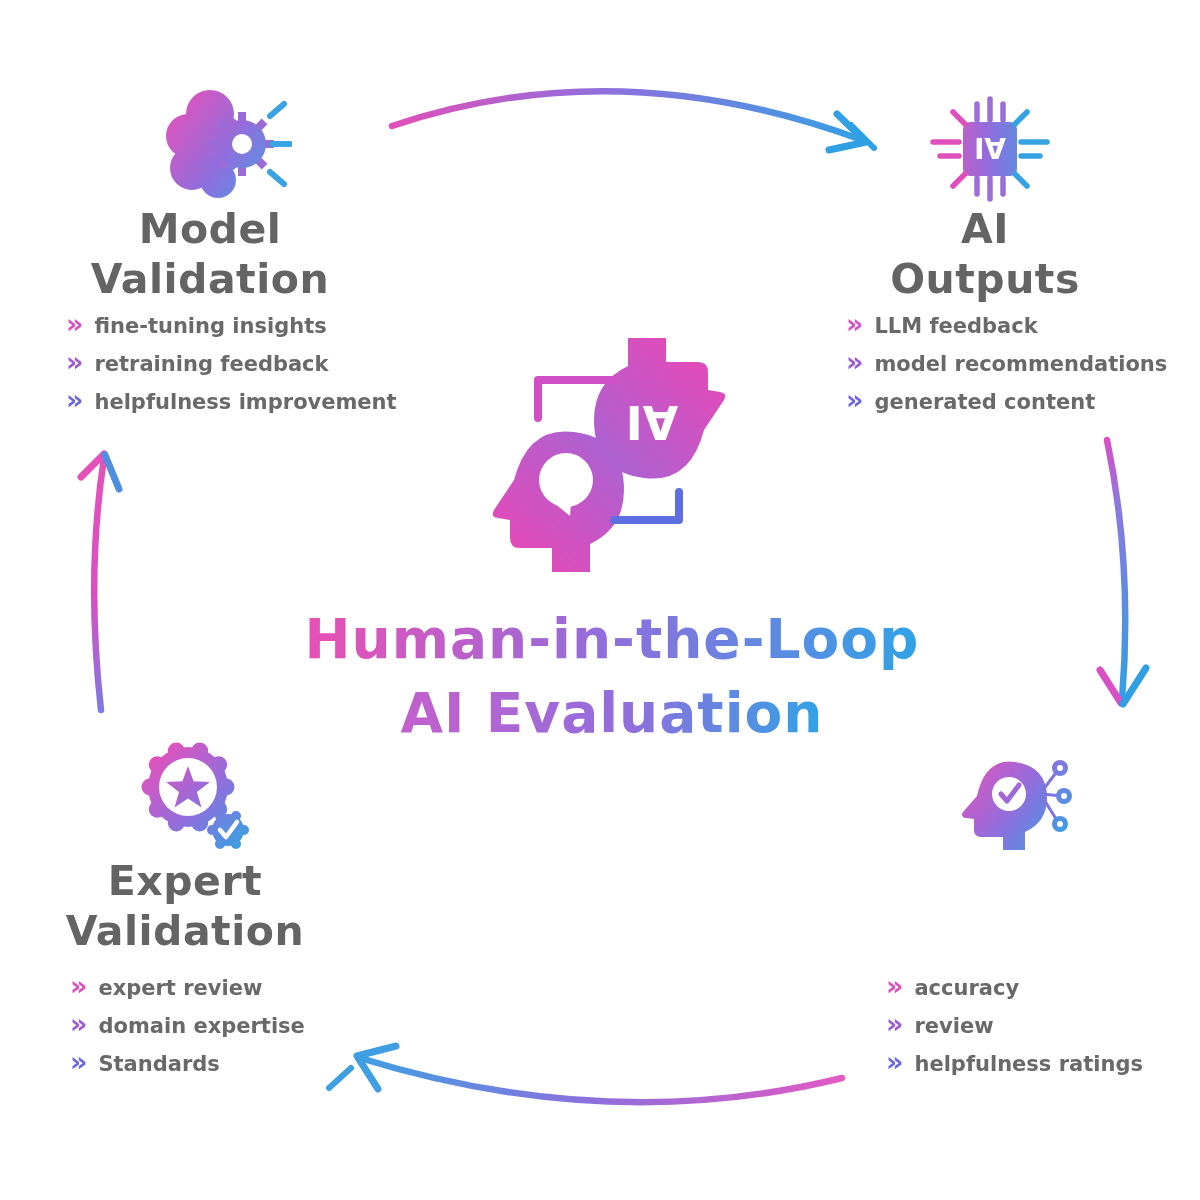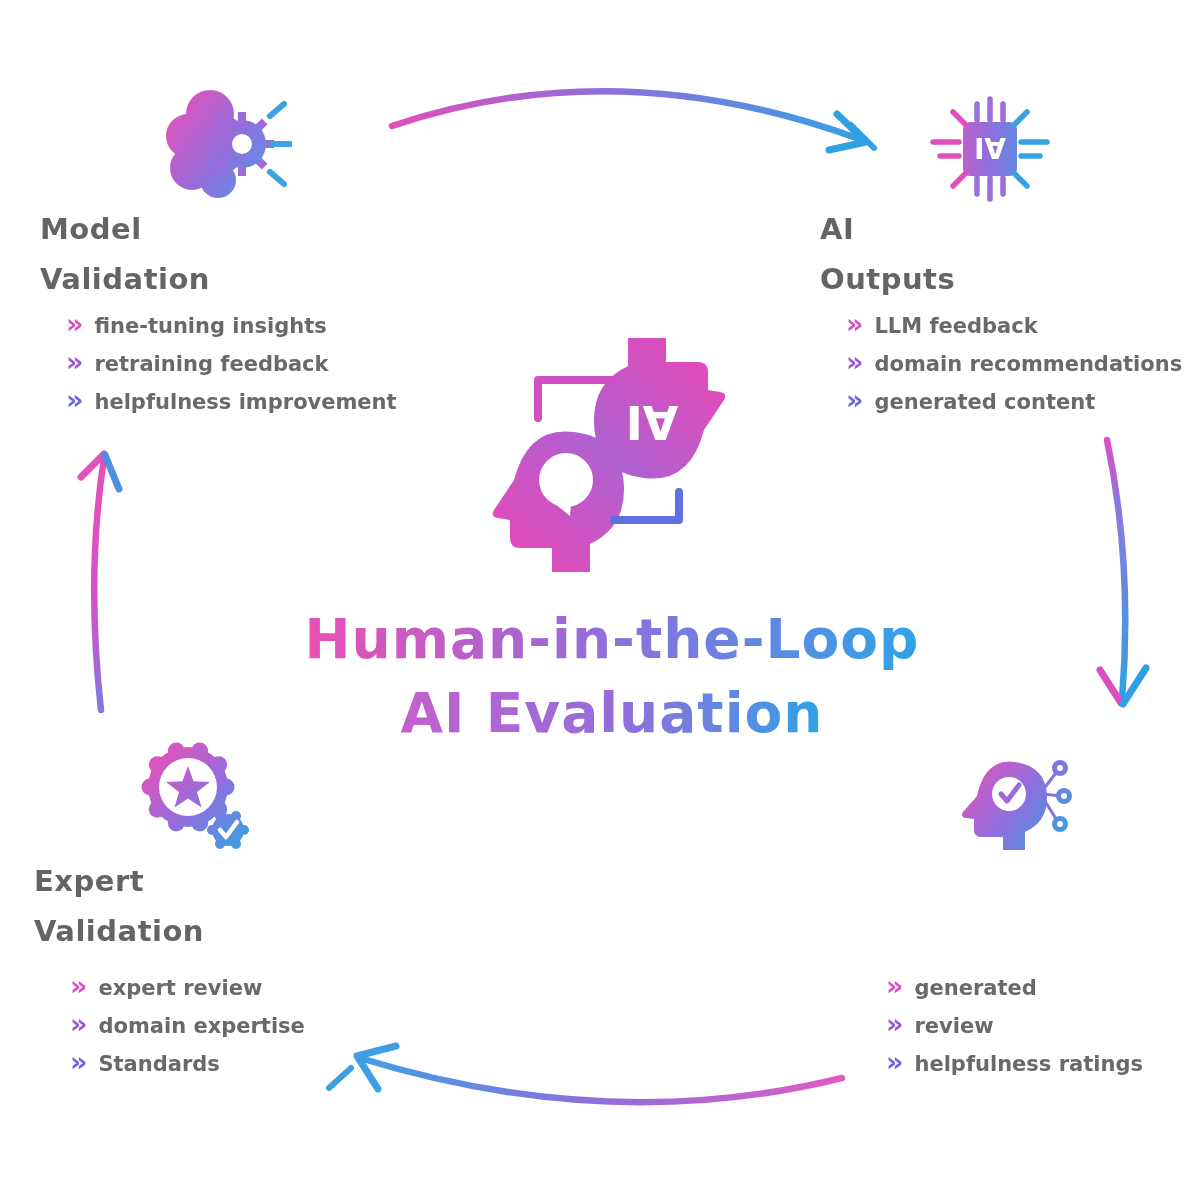--- a/index.html
+++ b/index.html
@@ -1,21 +1,21 @@
 <!DOCTYPE html>
 <html><head>
 <meta charset="utf-8">
 <style>
   html,body{margin:0;padding:0;background:#ffffff;}
   .canvas{position:relative;width:1200px;height:1200px;background:#ffffff;overflow:hidden;
           font-family:"DejaVu Sans","Liberation Sans",sans-serif;}
   .abs{position:absolute;}
   
-  .node-title{position:absolute;text-align:left;color:#646464;font-weight:800;
-              font-size:29px;line-height:50px;letter-spacing:.5px;}
+  .node-title{position:absolute;text-align:center;color:#646464;font-weight:800;
+              font-size:41px;line-height:50px;letter-spacing:.5px;}
   
   .bullets{position:absolute;display:flex;flex-direction:column;gap:14px;}
   .bullet{display:flex;align-items:center;gap:11px;font-size:21px;font-weight:700;color:#696969;white-space:nowrap;}
   .marker{font-size:27px;font-weight:800;line-height:20px;transform:translateY(-2px);}
   .mk1{color:#d94fc4;} .mk2{color:#9e58d6;} .mk3{color:#6c66e0;}
   svg{display:block;}
   .overlay{position:absolute;left:0;top:0;pointer-events:none;}
 </style>
 </head>
 <body>
@@ -202,21 +202,21 @@
     <div>AI</div>
     <div>Outputs</div>
   </div>
   <div class="bullets" style="left:846px;top:314px;">
     <div class="bullet">
       <span class="marker mk1">»</span>
       <span>LLM feedback</span>
     </div>
     <div class="bullet">
       <span class="marker mk2">»</span>
-      <span>domain recommendations</span>
+      <span>model recommendations</span>
     </div>
     <div class="bullet">
       <span class="marker mk3">»</span>
       <span>generated content</span>
     </div>
   </div>
 
   <svg class="abs" style="left:133px;top:735px;" width="122" height="122" viewBox="0 0 122 122">
     <defs>
       <linearGradient id="gBadge" gradientUnits="userSpaceOnUse" x1="15" y1="15" x2="112" y2="112">
@@ -247,21 +247,21 @@
           <circle cx="103" cy="108.9" r="5"></circle>
           <circle cx="87" cy="108.9" r="5"></circle>
         <circle cx="79" cy="95" r="5"></circle>
           <circle cx="87" cy="81.1" r="5"></circle>
           <circle cx="103" cy="81.1" r="5"></circle>
       </g>
       <polyline points="87,95 93,102 104,87" fill="none" stroke="#ffffff" stroke-width="4.5" stroke-linecap="round" stroke-linejoin="round"></polyline>
     </g>
   </svg>
 
-  <div class="node-title" style="left:34px;top:856px;width:334px;">
+  <div class="node-title" style="left:18px;top:856px;width:334px;">
     <div>Expert</div>
     <div>Validation</div>
   </div>
   <div class="bullets" style="left:70px;top:976px;">
     <div class="bullet">
       <span class="marker mk1">»</span>
       <span>expert review</span>
     </div>
     <div class="bullet">
       <span class="marker mk2">»</span>
@@ -296,21 +296,21 @@
       <circle cx="121" cy="58" r="8" fill="url(#gHn)"></circle>
         <circle cx="121" cy="58" r="3" fill="#ffffff"></circle>
       <circle cx="117" cy="86" r="8" fill="url(#gHn)"></circle>
         <circle cx="117" cy="86" r="3" fill="#ffffff"></circle>
     </g>
   </svg>
 
   <div class="bullets" style="left:886px;top:976px;">
     <div class="bullet">
       <span class="marker mk1">»</span>
-      <span>generated</span>
+      <span>accuracy</span>
     </div>
     <div class="bullet">
       <span class="marker mk2">»</span>
       <span>review</span>
     </div>
     <div class="bullet">
       <span class="marker mk3">»</span>
       <span>helpfulness ratings</span>
     </div>
   </div>

